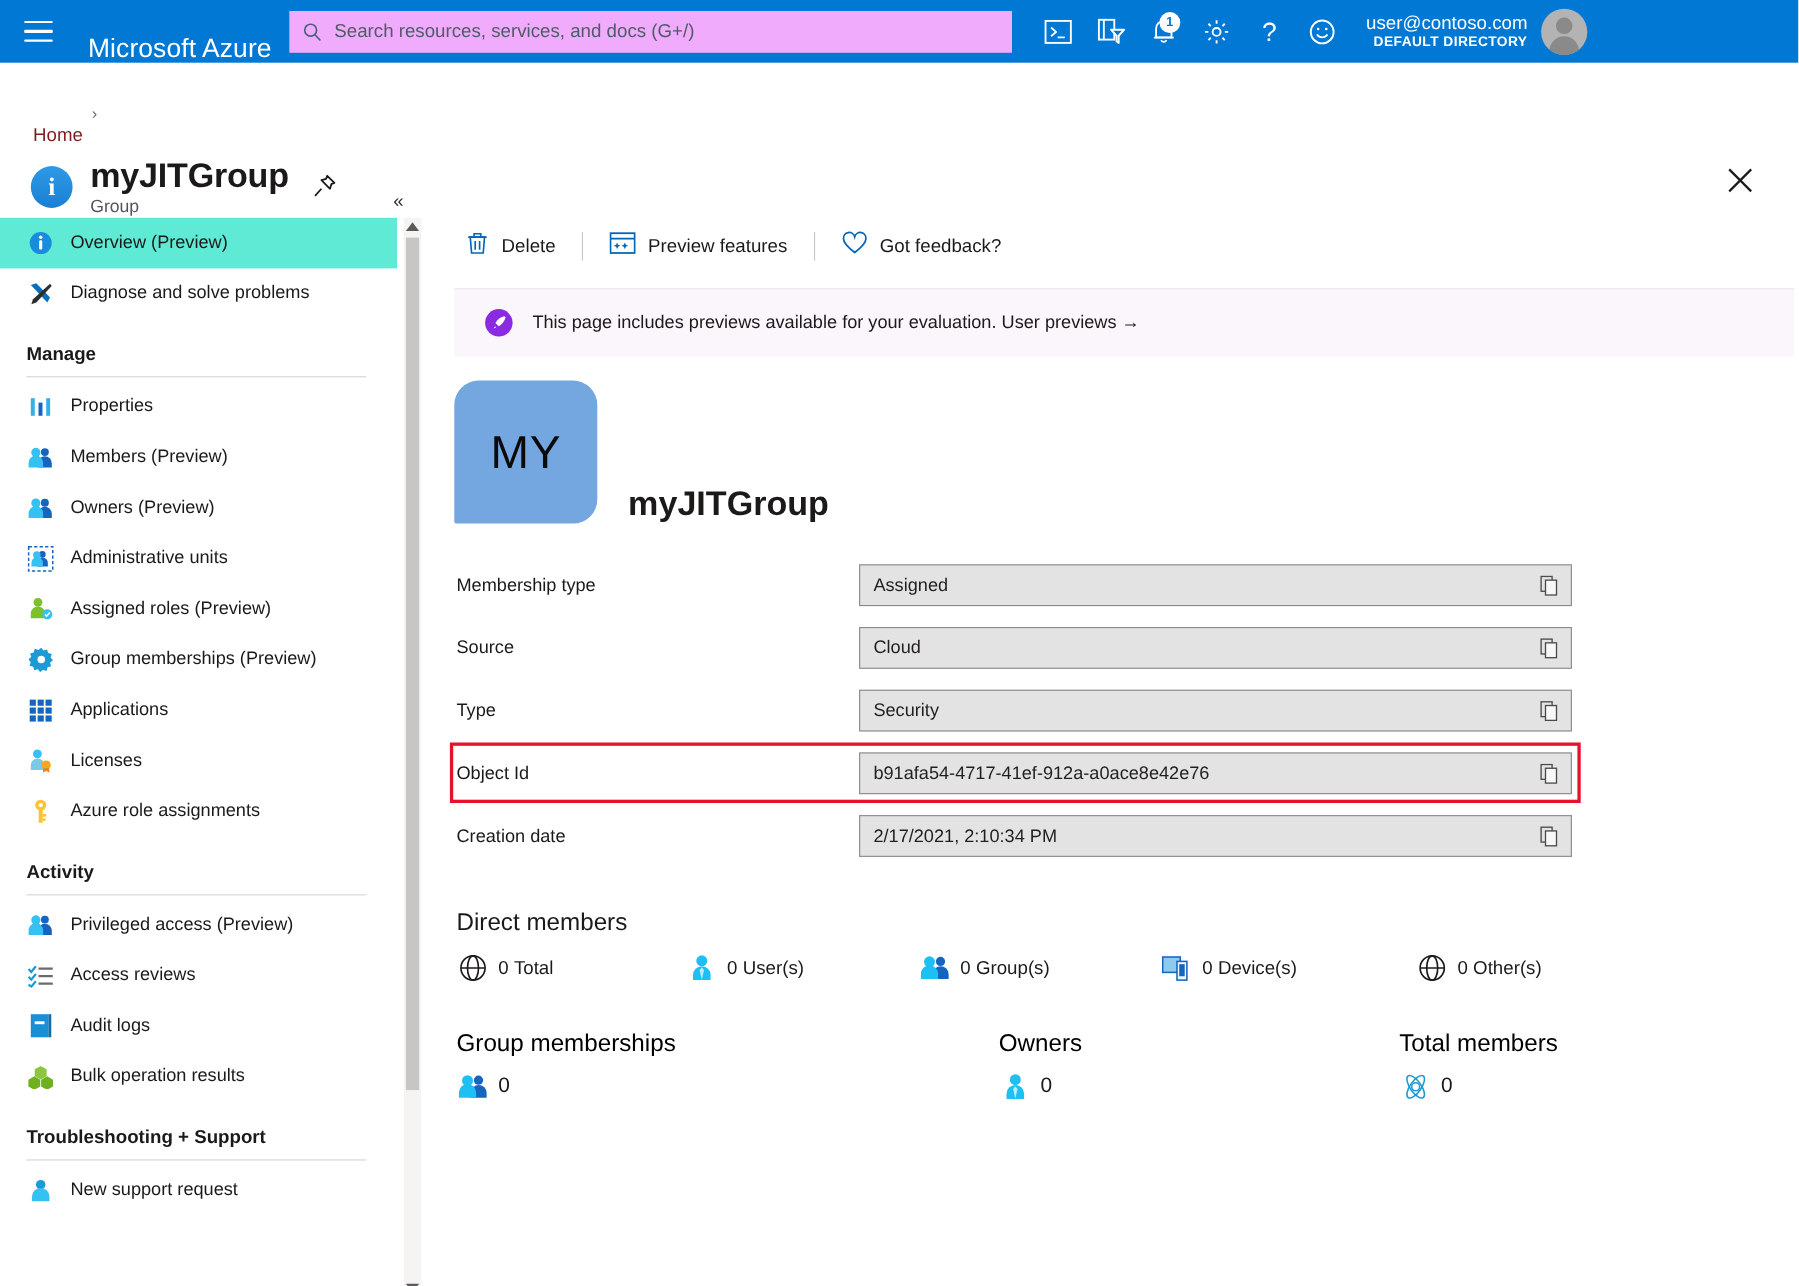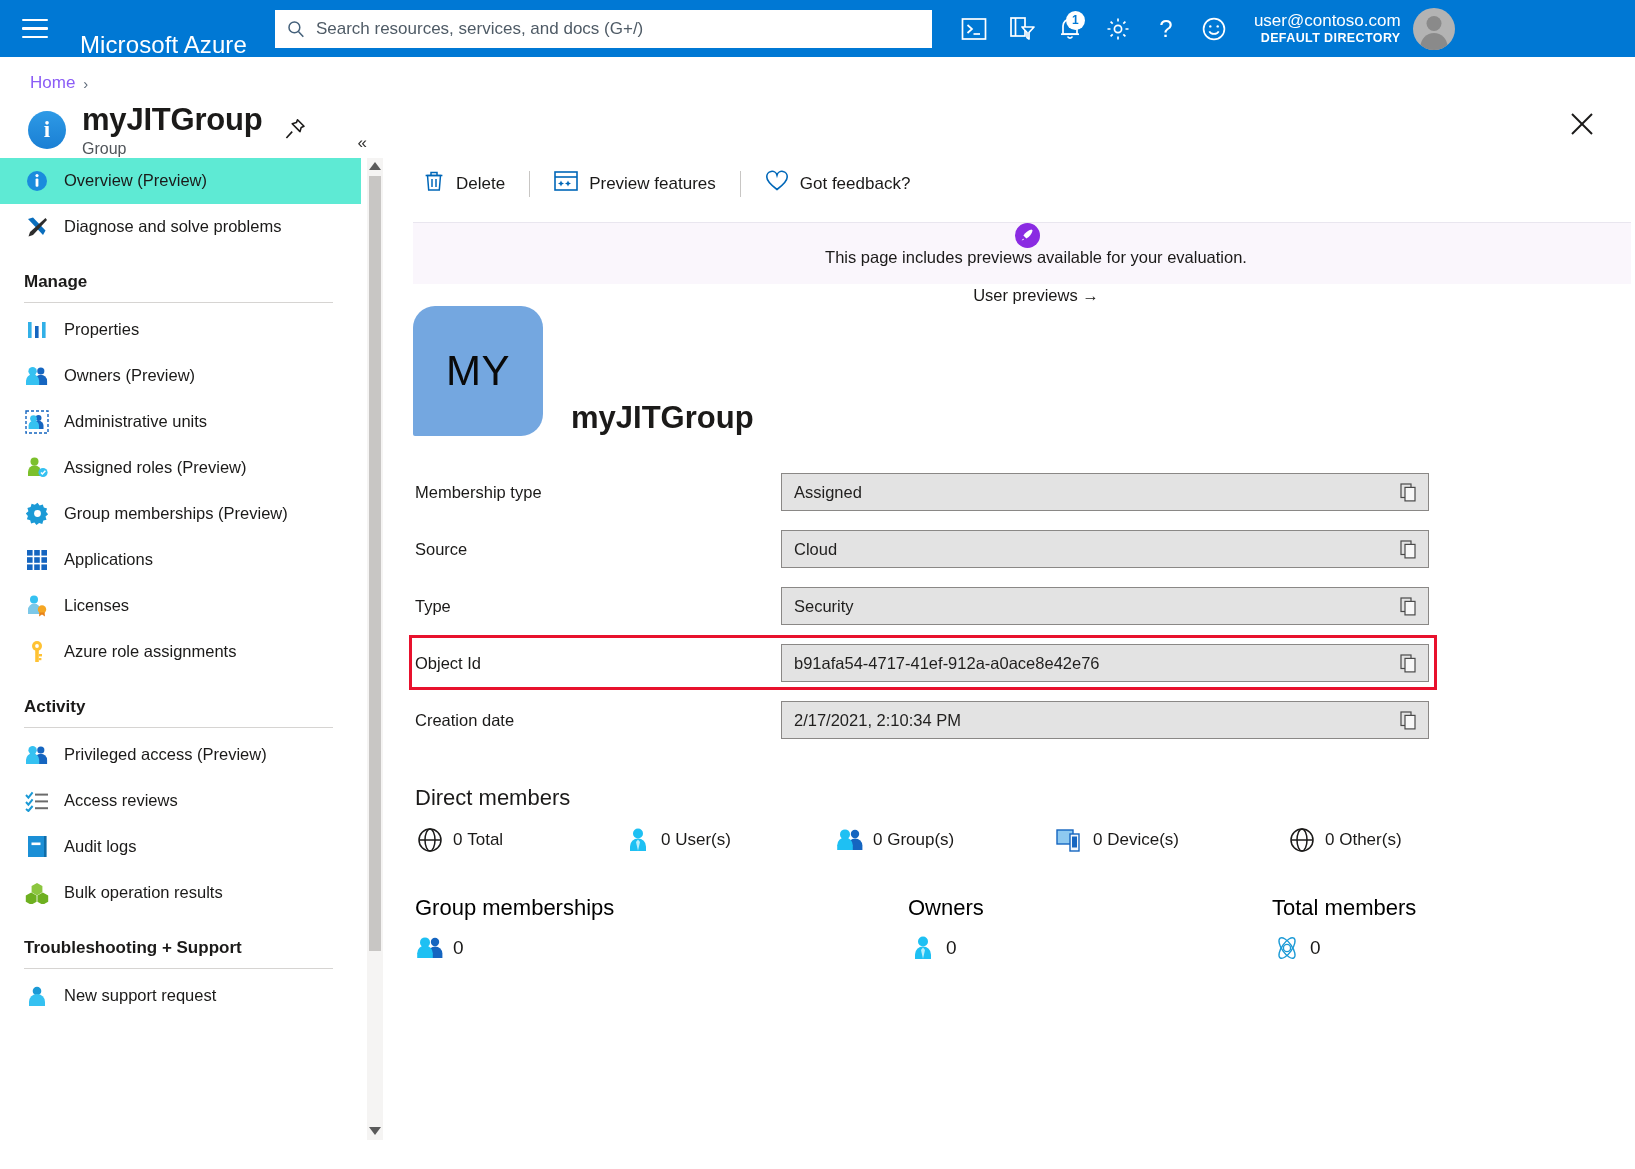--- a/index.html
+++ b/index.html
@@ -16,21 +16,21 @@
   
   .topbar {
     height:57px; background:#0078d4; display:flex; align-items:center;
     padding:0 14px 0 18px; color:#fff; position:relative;
   }
   .hamburger { width:34px; height:34px; display:flex; flex-direction:column;
     justify-content:center; gap:6px; cursor:pointer; padding:0 4px; }
   .hamburger span { display:block; height:2.5px; background:#fff; border-radius:1px; }
   .brand { font-size:24px; font-weight:400; margin-left:28px; letter-spacing:.1px; white-space:nowrap;margin-top:32px; }
   .searchbox {
-    margin-left:28px; width:657px; height:38px; background:#ffffff;
+    margin-left:16px; width:657px; height:38px; background:#f0abfc;
     display:flex; align-items:center; padding:0 12px; cursor:text;
   }
   .searchbox .mag { width:18px; height:18px; flex:0 0 auto; margin-right:9px; }
   .searchbox input {
     border:0; background:transparent; outline:none; width:100%;
     font-family:"Liberation Sans", sans-serif; font-size:17px; color:#4a4a4a;
   }
   .searchbox input::placeholder { color:#4f5b66; opacity:1; }
   .topicons { display:flex; align-items:center; gap:0px; margin-left:18px; }
   .ticon {
@@ -52,21 +52,21 @@
     position:relative; flex:0 0 auto;
   }
   .avatar-circle .head { position:absolute; width:15px; height:15px; border-radius:50%;
     background:#8a8a8a; left:50%; transform:translateX(-50%); top:8px; }
   .avatar-circle .body { position:absolute; width:27px; height:17px; border-radius:14px 14px 0 0;
     background:#8a8a8a; left:50%; transform:translateX(-50%); bottom:0; }
 
   
   .crumbbar { padding:16px 0 0 30px; }
   .crumb { display:flex; align-items:center; font-size:17px; }
-  .crumb a { color:#8b5cf6; text-decoration:none; cursor:pointer; }
+  .crumb a { color:#7f1d1d; text-decoration:none; cursor:pointer;margin-top:40px; }
   .crumb .sep { color:#5f6b7a; margin:0 8px; font-size:15px; }
 
   .titlerow { display:flex; align-items:flex-start; padding:10px 0 0 28px; position:relative; }
   .title-info-icon { width:38px; height:38px; border-radius:50%;
     background:linear-gradient(180deg,#2e9ae6 0%,#1a7fd4 100%);
     color:#fff; font-size:23px; font-weight:700; font-family:"Liberation Serif", serif;
     display:flex; align-items:center; justify-content:center; margin-top:8px; flex:0 0 auto; }
   .title-texts { margin-left:16px; }
   .page-title { font-size:31px; font-weight:600; letter-spacing:-.2px; line-height:1.12; color:#1b1a19; }
   .page-sub { font-size:16px; color:#50555a; margin-top:2px; }
@@ -101,21 +101,21 @@
   .content { flex:1; padding:0 0 0 24px; overflow:hidden; }
   .cmdbar { display:flex; align-items:center; height:52px; padding-left:6px; }
   .cmd {
     display:flex; align-items:center; gap:11px; font-size:17px; color:#1b1a19;
     padding:6px 10px; cursor:pointer; white-space:nowrap;
   }
   .cmd-divider { width:1px; height:26px; background:#c8c6c4; margin:0 14px; }
 
   .preview-banner {
     margin:12px 4px 0 6px; background:#faf6fc; border-top:1px solid #e9e6ef;
-    height:62px; display:flex; align-items:center; padding-left:28px; font-size:16.5px; color:#1b1a19;flex-direction:column;
+    height:62px; display:flex; align-items:center; padding-left:28px; font-size:16.5px; color:#1b1a19;
   }
   .rocket { width:25px; height:25px; border-radius:50%; background:#8a2be2;
     display:flex; align-items:center; justify-content:center; margin-right:18px; flex:0 0 auto; }
   .preview-banner a { color:#1b1a19; text-decoration:none; cursor:pointer; }
 
   .grouphead { display:flex; align-items:flex-end; margin:22px 0 0 6px; }
   .gtile {
     width:130px; height:130px; background:#74a7e0; border-radius:22px 22px 22px 2px;
     display:flex; align-items:center; justify-content:center;
     font-size:42px; color:#0a0a0a; letter-spacing:.5px;
@@ -290,20 +290,31 @@
 
       <div class="nav-item">
         <span class="nav-icon">
           <svg width="22" height="22" viewBox="0 0 22 22">
               <rect x="2" y="3" width="3.6" height="16" fill="#32b0e7"></rect>
               <rect x="9" y="7" width="3.6" height="12" fill="#1565c0"></rect>
               <rect x="16" y="3" width="3.6" height="16" fill="#32b0e7"></rect>
             </svg>
         </span>
         <span>Properties</span>
+      </div>
+      <div class="nav-item">
+        <span class="nav-icon">
+          <svg width="24" height="22" viewBox="0 0 24 22">
+              <circle cx="15.8" cy="6" r="3.6" fill="#1565c0"></circle>
+              <path d="M9.5 20 v-4 a6.3 6.3 0 0 1 12.6 0 v4 Z" fill="#1565c0"></path>
+              <circle cx="7.6" cy="6.3" r="4.2" fill="#35c1f1"></circle>
+              <path d="M1 20 v-4.2 a6.6 6.6 0 0 1 13.2 0 V20 Z" fill="#35c1f1"></path>
+            </svg>
+        </span>
+        <span>Members (Preview)</span>
       </div>
       <div class="nav-item">
         <span class="nav-icon">
           <svg width="24" height="22" viewBox="0 0 24 22">
               <circle cx="15.8" cy="6" r="3.6" fill="#1565c0"></circle>
               <path d="M9.5 20 v-4 a6.3 6.3 0 0 1 12.6 0 v4 Z" fill="#1565c0"></path>
               <circle cx="7.6" cy="6.3" r="4.2" fill="#35c1f1"></circle>
               <path d="M1 20 v-4.2 a6.6 6.6 0 0 1 13.2 0 V20 Z" fill="#35c1f1"></path>
             </svg>
         </span>

